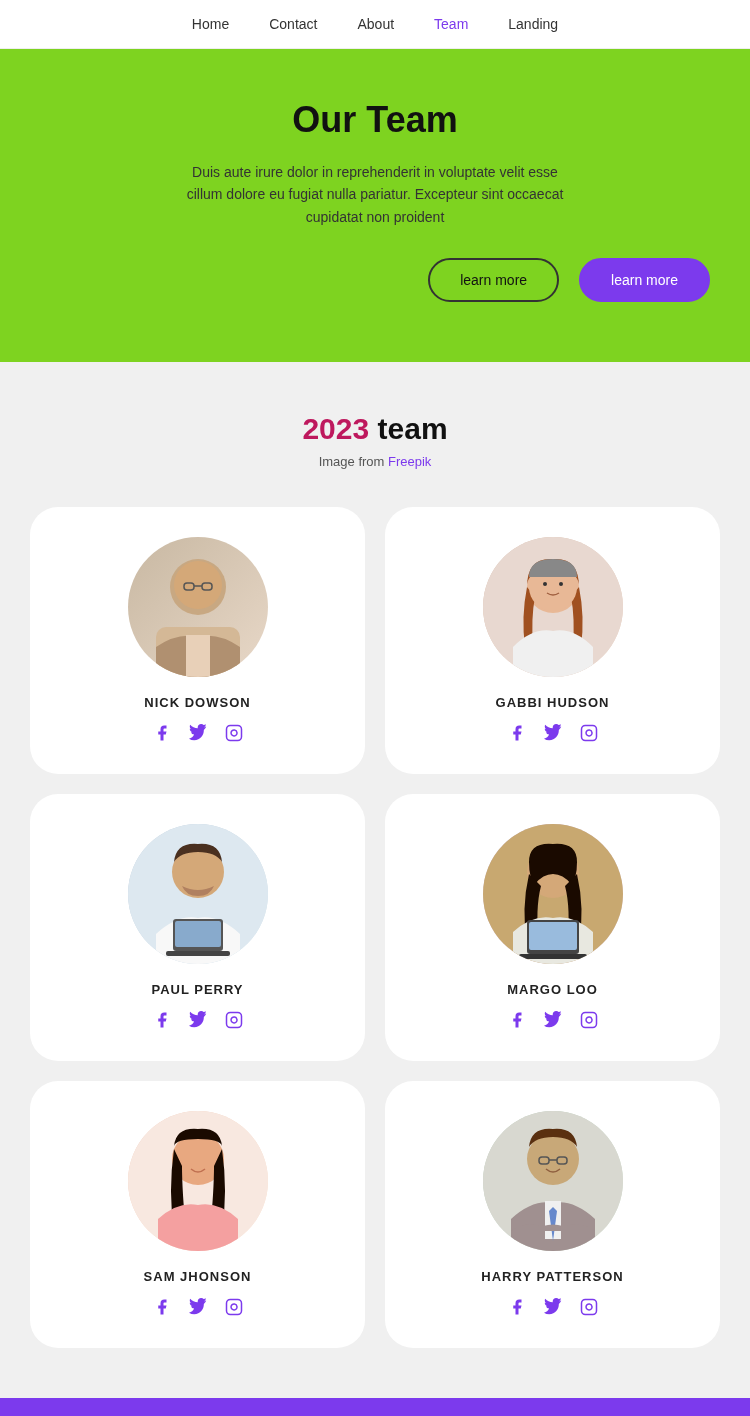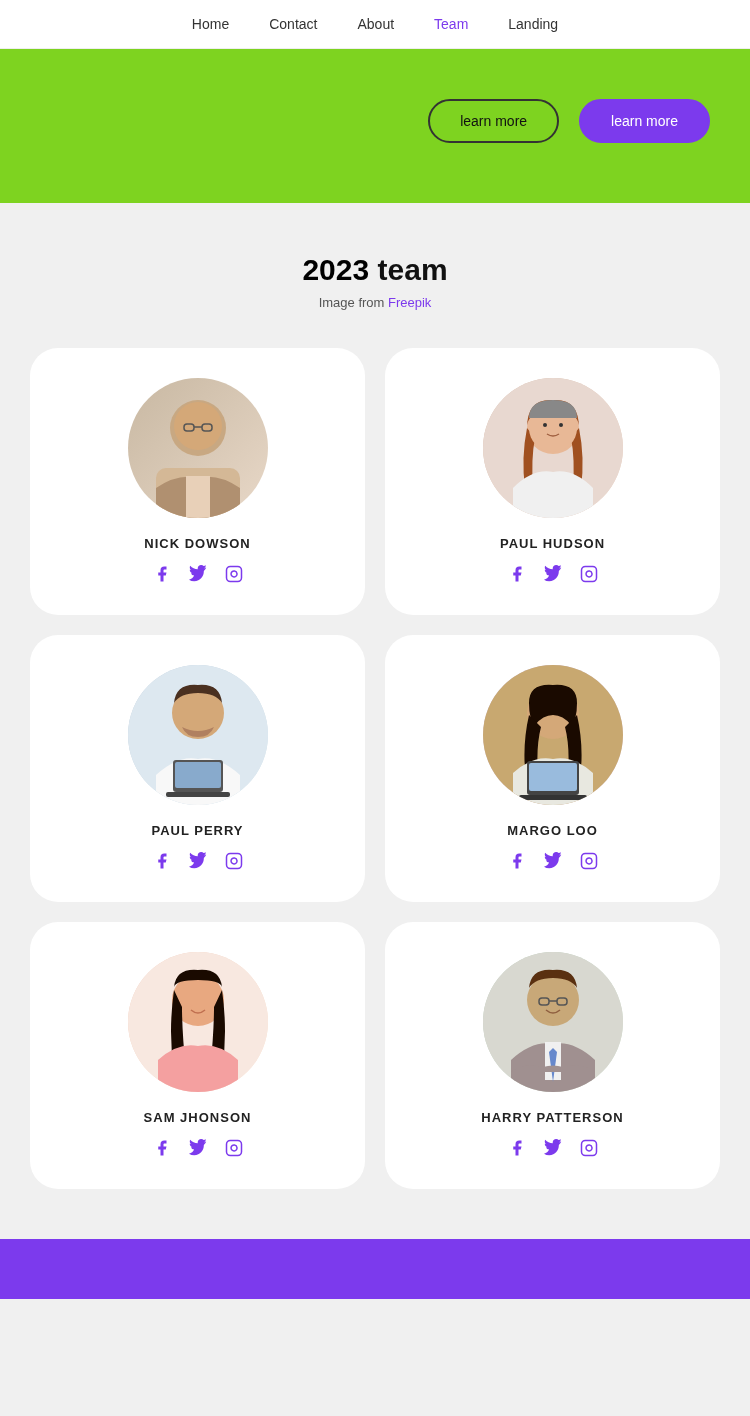--- a/index.html
+++ b/index.html
@@ -69,21 +69,21 @@
       background: #f0f0f0;
       padding: 50px 30px;
     }
     .team-heading {
       text-align: center;
       margin-bottom: 8px;
       font-size: 30px;
       font-weight: 700;
       color: #111;
     }
-    .team-heading span.year { color: #000000; }
+    .team-heading span.year { color: #be185d; }
     .team-heading span.word { color: #111; }
     .team-subtext {
       text-align: center;
       font-size: 13px;
       color: #555;
       margin-bottom: 38px;
     }
     .team-subtext a { color: #7c3aed; text-decoration: none; }
 
     .team-grid {
@@ -160,20 +160,22 @@
 
 <nav>
   <a>Home</a>
   <a>Contact</a>
   <a>About</a>
   <a class="active">Team</a>
   <a>Landing</a>
 </nav>
 
 <section class="hero">
+  <h1>Our Team</h1>
+  <p>Duis aute irure dolor in reprehenderit in voluptate velit esse cillum dolore eu fugiat nulla pariatur. Excepteur sint occaecat cupidatat non proident</p>
   <div class="hero-buttons">
     <button class="btn-outline">learn more</button>
     <button class="btn-purple">learn more</button>
   </div>
 </section>
 
 <section class="team-section">
   <h2 class="team-heading">
     <span class="year">2023</span>
     <span> </span>
@@ -237,21 +239,21 @@
 
           <circle cx="62" cy="47" r="2" fill="#333"></circle>
           <circle cx="78" cy="47" r="2" fill="#333"></circle>
           <path d="M64 56 Q70 60 76 56" stroke="#a06040" stroke-width="1.5" fill="none"></path>
 
           <path d="M46 40 Q46 22 70 22 Q94 22 94 40 Z" fill="#888"></path>
 
           <path d="M30 110 Q50 90 70 94 Q90 90 110 110 L110 140 L30 140 Z" fill="#f0f0f0"></path>
         </svg>
       </div>
-      <div class="team-name">PAUL HUDSON</div>
+      <div class="team-name">GABBI HUDSON</div>
       <div class="social-icons">
         <span class="social-icon">
           <svg viewBox="0 0 24 24">
               <path d="M18 2h-3a5 5 0 00-5 5v3H7v4h3v8h4v-8h3l1-4h-4V7a1 1 0 011-1h3z"></path>
             </svg>
         </span>
         <span class="social-icon">
           <svg viewBox="0 0 24 24">
               <path d="M23 3a10.9 10.9 0 01-3.14 1.53A4.48 4.48 0 0022.43.36a9 9 0 01-2.88 1.1A4.52 4.52 0 0016.11 0c-2.5 0-4.52 2.02-4.52 4.52 0 .35.04.7.11 1.03C7.69 5.37 4.07 3.58 1.64.9a4.52 4.52 0 00-.61 2.27c0 1.57.8 2.95 2.01 3.76a4.5 4.5 0 01-2.05-.57v.06c0 2.19 1.56 4.02 3.63 4.43a4.54 4.54 0 01-2.04.08 4.52 4.52 0 004.22 3.14A9.07 9.07 0 010 19.54a12.8 12.8 0 006.92 2.03c8.3 0 12.85-6.88 12.85-12.85 0-.2 0-.39-.01-.58A9.17 9.17 0 0023 3z"></path>
             </svg>

